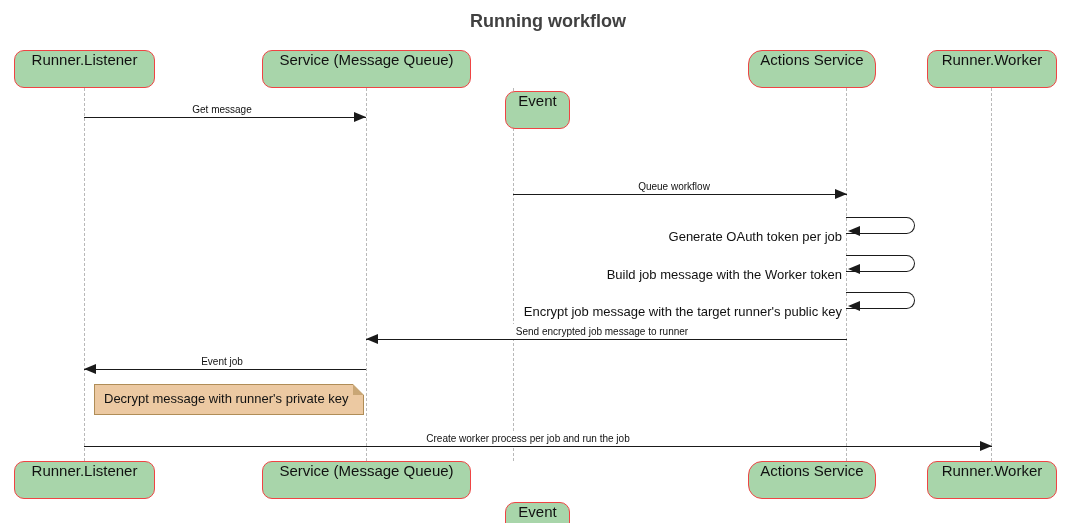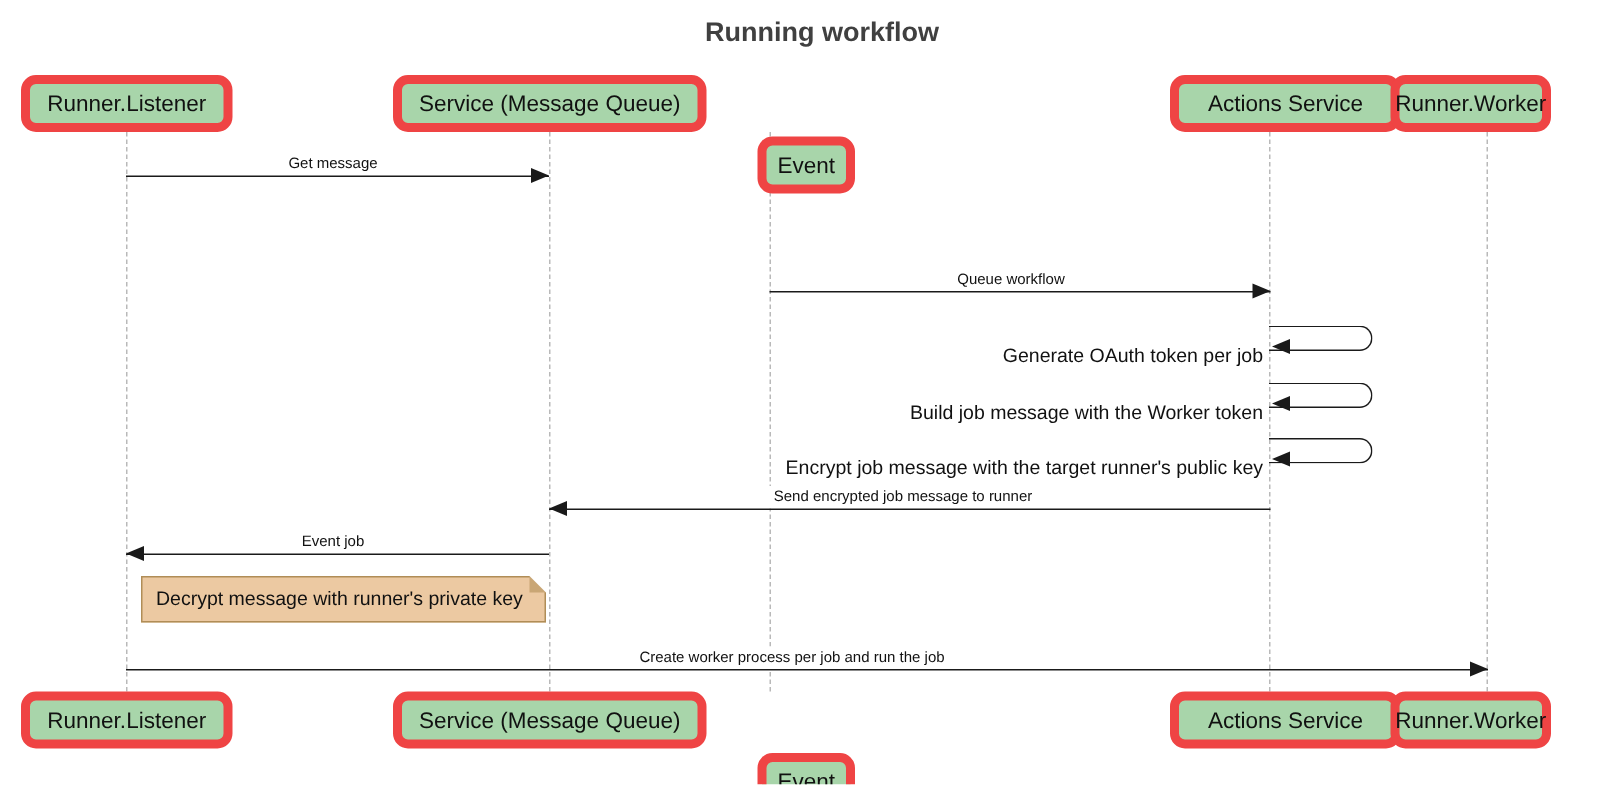--- a/index.html
+++ b/index.html
@@ -6,29 +6,29 @@
   .canvas {
     position:relative; width:1072px; height:523px; background:#ffffff;
     font-family:"Liberation Sans", sans-serif; overflow:hidden; color:#111;
   }
   .title {
     position:absolute; top:11px; left:548px; transform:translateX(-50%);
     font-size:18px; font-weight:bold; white-space:nowrap; color:#404040;
   }
   .actor {
     position:absolute; height:38px; box-sizing:border-box;
-    background:#a8d5aa; border:6px solid #ef4444; border-radius:10px;
-    display:flex; align-items:center; justify-content:center;
+    background:#a8d5aa; border:1px solid #ef4444; border-radius:10px;
+    display:flex; align-items:flex-start; justify-content:center;
     font-size:15px; white-space:nowrap;
   }
   .a0 { left:14px;  width:141px; }
   .a1 { left:262px; width:209px; }
   .a2 { left:505px; width:65px;margin-top:41px;  }
-  .a3 { left:780px; width:154px; }
-  .a4 { left:927px; width:107px; }
+  .a3 { left:748px; width:128px;border-radius:14px; }
+  .a4 { left:927px; width:130px; }
   .rowtop { top:50px; }
   .rowbot { top:461px; }
   .lifeline {
     position:absolute; top:88px; height:373px; width:0;
     border-left:1.4px dashed #b9b9b9;
   }
   .mline { position:absolute; height:1.4px; background:#1a1a1a; }
   .arr { position:absolute; width:0; height:0;
          border-top:5.5px solid transparent; border-bottom:5.5px solid transparent; }
   .arr.r { border-left:12px solid #1a1a1a; }

